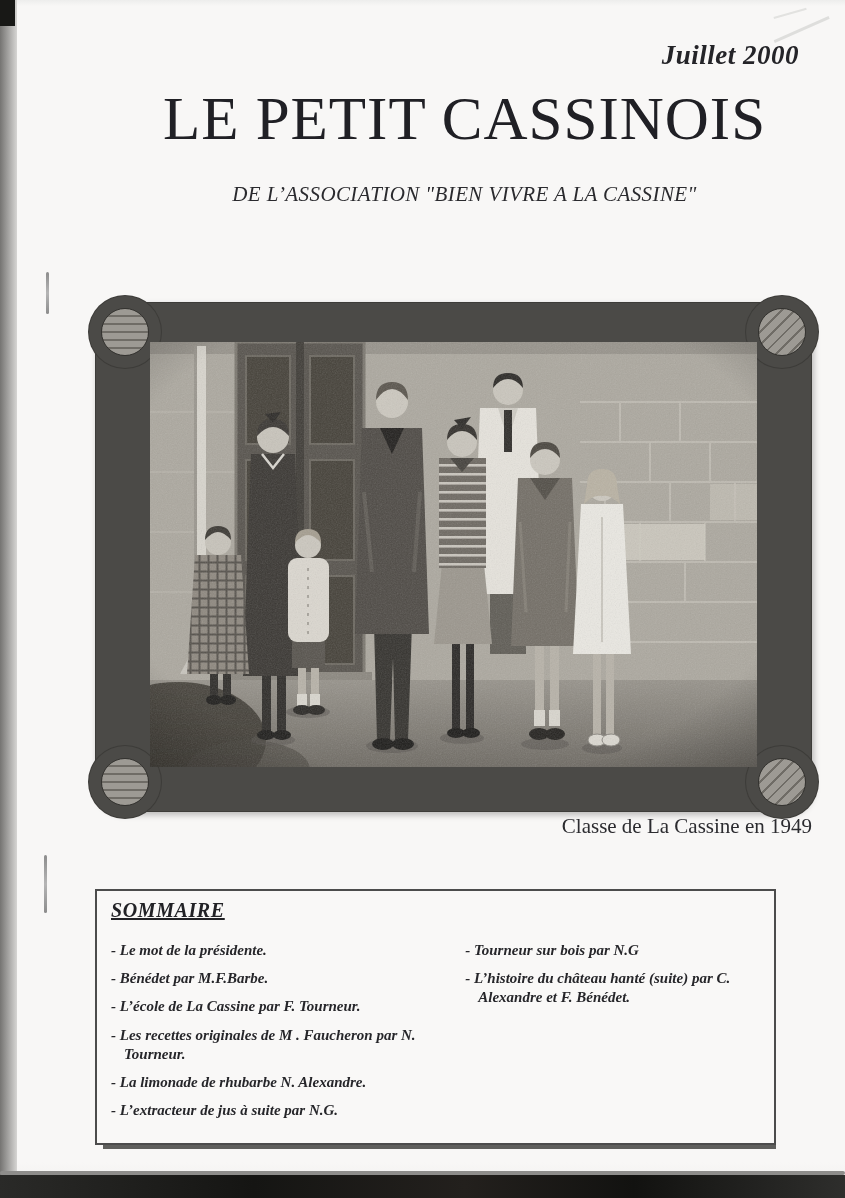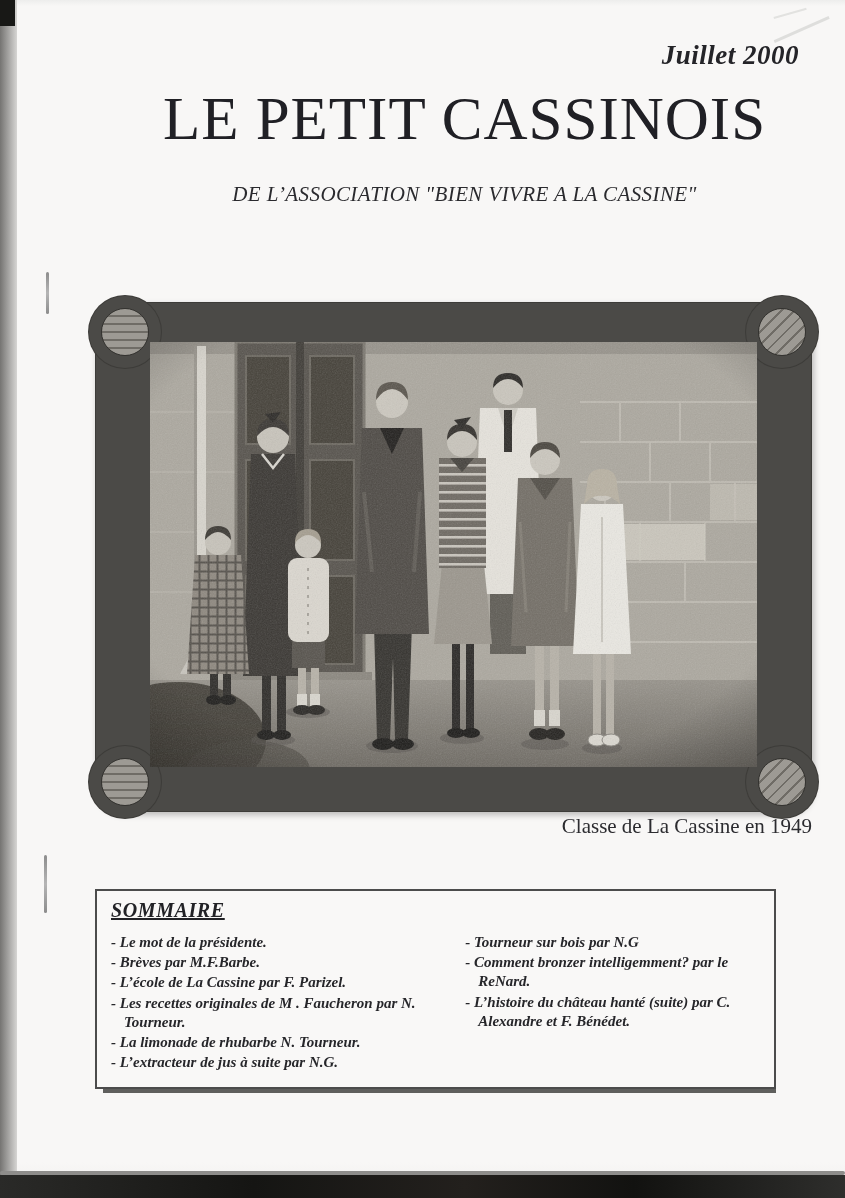--- a/index.html
+++ b/index.html
@@ -67,21 +67,21 @@
   
   .toc-box{position:absolute;left:95px;top:889px;width:681px;min-height:192px;
     border:2px solid #4c4c4c;background:#f9f8f7;
     box-shadow:4px 8px 0 -4px #5f5f5d;padding:8px 12px 14px 14px;}
   .toc-heading{font-size:20px;font-weight:bold;font-style:italic;
     text-decoration:underline;letter-spacing:.6px;margin-bottom:10px;color:#222226;}
   .toc-cols{display:flex;gap:12px;}
   .toc-col{font-size:15px;font-weight:bold;font-style:italic;line-height:1.28;color:#26262a;}
   .toc-col.left{width:346px;}
   .toc-col.right{width:300px;}
-  .toc-item{padding-left:13px;text-indent:-13px;margin:1px 0;}
+  .toc-item{padding-left:13px;text-indent:-13px;margin:9px 0;}
 </style>
 </head>
 <body>
 
 <div class="page">
 
   <div class="scan-left"></div>
   <div class="scan-corner"></div>
   <div class="hand-mark"></div>
   <div class="staple top"></div>
@@ -276,29 +276,28 @@
     </div>
   </div>
 
   <div class="caption">Classe de La Cassine en 1949</div>
 
   <div class="toc-box">
     <div class="toc-heading">SOMMAIRE</div>
     <div class="toc-cols">
       <div class="toc-col left">
         <div class="toc-item">- Le mot de la présidente.</div>
-        <div class="toc-item">- Brèves par M.F.Barbe.</div>
-        <div class="toc-item">- L’école de La Cassine par F. Parizel.</div>
+        <div class="toc-item">- Bénédet par M.F.Barbe.</div>
+        <div class="toc-item">- L’école de La Cassine par F. Tourneur.</div>
         <div class="toc-item">- Les recettes originales de M . Faucheron par N. Tourneur.</div>
-        <div class="toc-item">- La limonade de rhubarbe N. Tourneur.</div>
+        <div class="toc-item">- La limonade de rhubarbe N. Alexandre.</div>
         <div class="toc-item">- L’extracteur de jus à suite par N.G.</div>
       </div>
       <div class="toc-col right">
         <div class="toc-item">- Tourneur sur bois par N.G</div>
-        <div class="toc-item">- Comment bronzer intelligemment? par le ReNard.</div>
         <div class="toc-item">- L’histoire du château hanté (suite) par C. Alexandre et F. Bénédet.</div>
       </div>
     </div>
   </div>
 
   <div class="scan-bottom-lip"></div>
   <div class="scan-bottom"></div>
 </div>
 
 </body></html>

